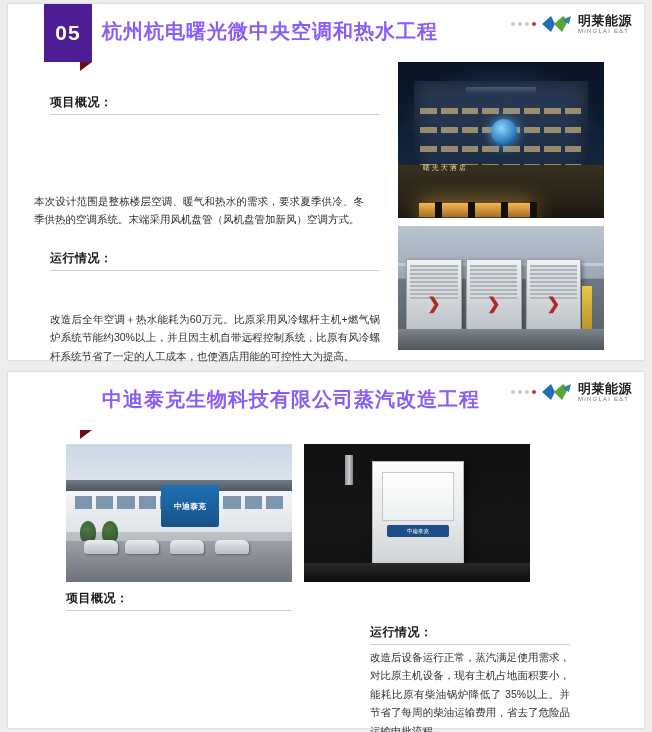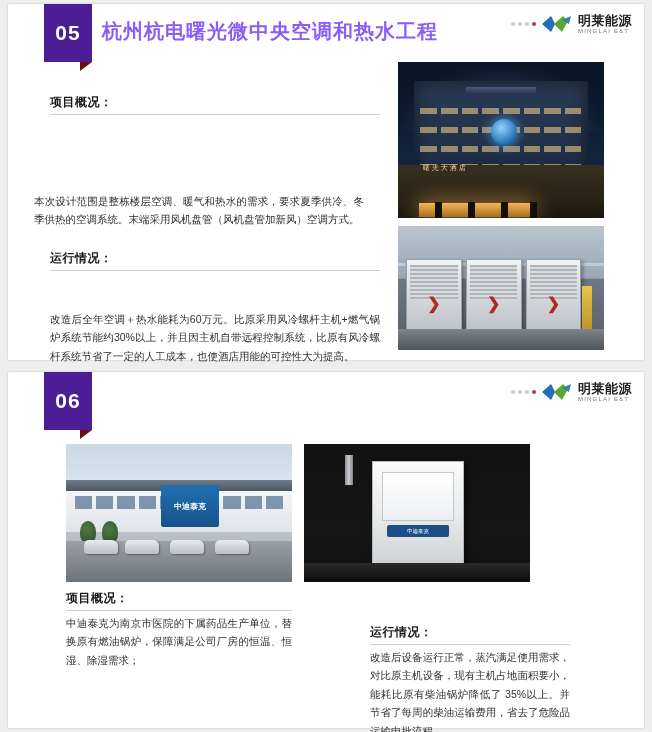--- a/index.html
+++ b/index.html
@@ -402,23 +402,23 @@
         <div class="grill"></div>
           <div class="chev">❯</div>
       </div>
       <div class="yellowpipe"></div>
       <div class="ground"></div>
     </div>
   </div>
 
   <div class="slide slide-2">
 
-    <div class="badge">06</div>
     <div class="badge-tail"></div>
 
+    <div class="slide-title">中迪泰克生物科技有限公司蒸汽改造工程</div>
 
     <div class="logo-wrap">
       <span class="logo-dots">
         <span></span>
         <span></span>
         <span></span>
         <span class="d-red"></span>
       </span>
       <svg class="logo-mark" width="30" height="18" viewBox="0 0 30 18">
         <path d="M0 9 L9 1 L13 9 L9 17 Z" fill="#1f6fb2"></path>
@@ -461,20 +461,19 @@
       <div class="cab">
         <div class="door"></div>
         <div class="panel"></div>
         <div class="label">中迪泰克</div>
       </div>
       <div class="floor"></div>
     </div>
 
     <div class="sec-head" style="left:58px; top:218px;">项目概况：</div>
     <div class="sec-rule" style="left:58px; top:238px; width:226px;"></div>
-    <div class="para" style="left:58px; top:242px; width:226px;">中迪泰克为南京市医院的下属药品生产单位，替换原有燃油锅炉，保障满足公司厂房的恒温、恒湿、除湿需求；</div>
 
     <div class="sec-head" style="left:362px; top:252px;">运行情况：</div>
     <div class="sec-rule" style="left:362px; top:272px; width:200px;"></div>
     <div class="para" style="left:362px; top:276px; width:200px;">改造后设备运行正常，蒸汽满足使用需求，对比原主机设备，现有主机占地面积要小，能耗比原有柴油锅炉降低了 35%以上。并节省了每周的柴油运输费用，省去了危险品运输申批流程。</div>
   </div>
 
 </div>
 
 </body></html>

